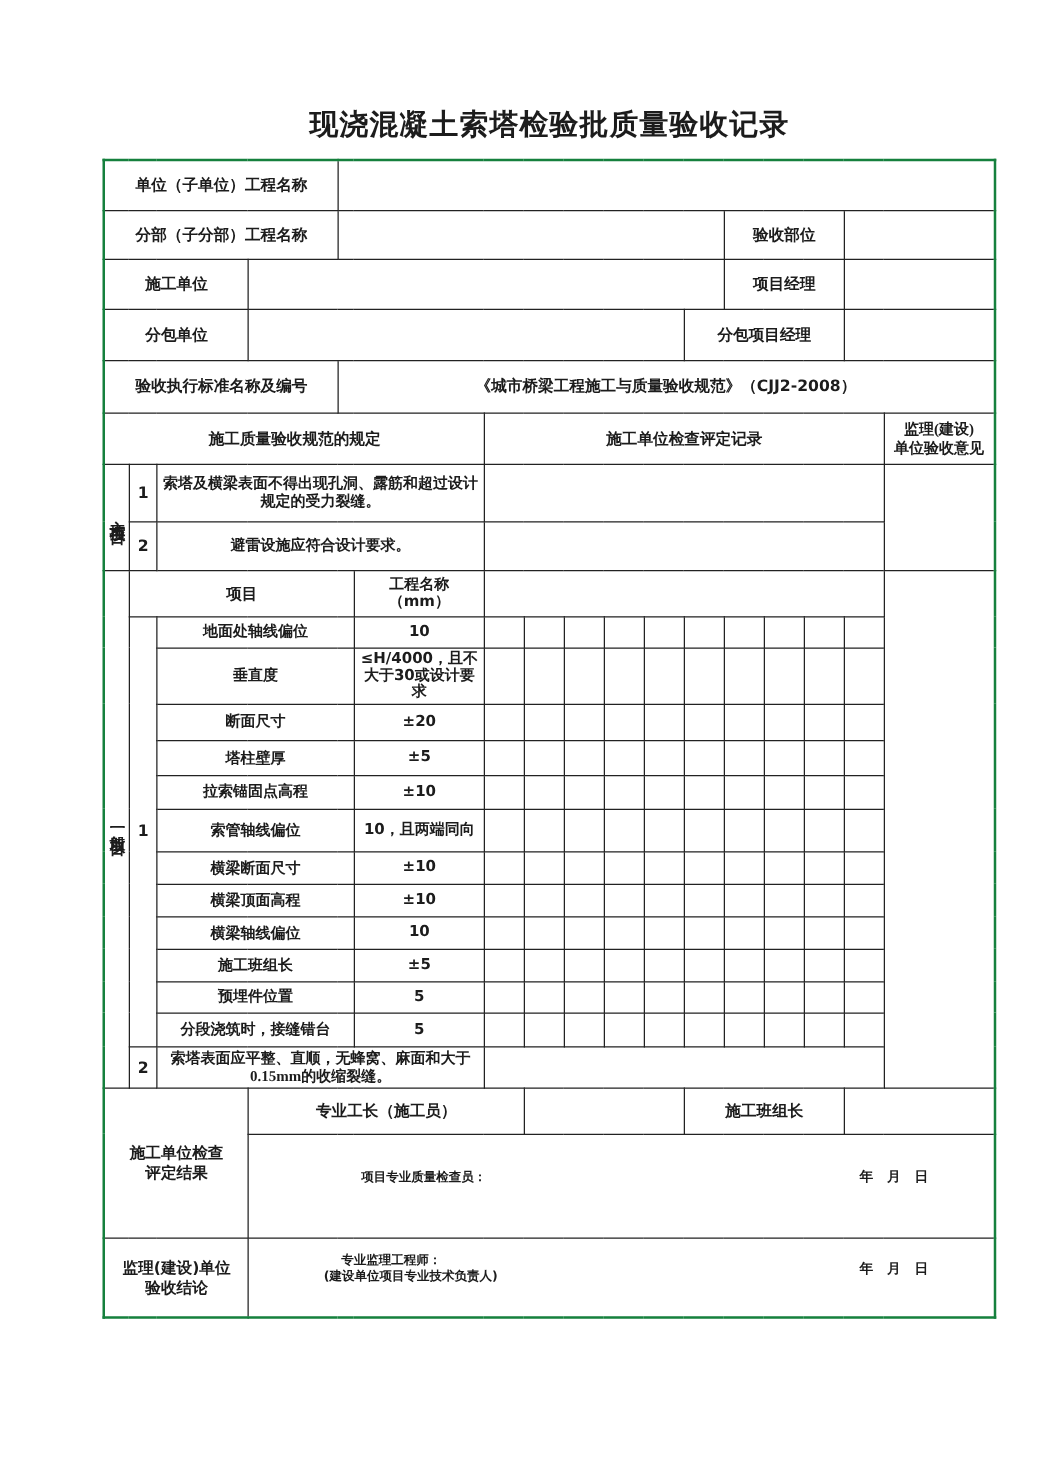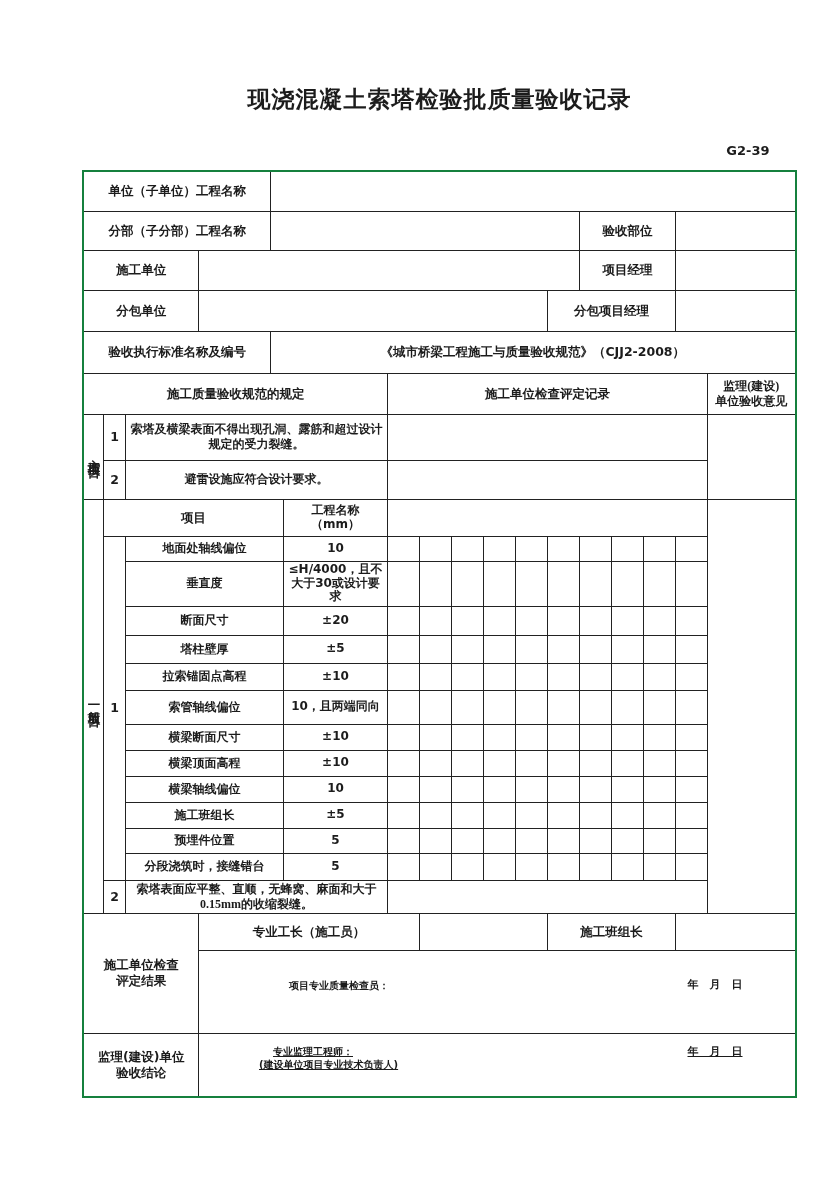--- a/index.html
+++ b/index.html
@@ -6,36 +6,35 @@
   body{width:838px;height:1186px;font-family:"DejaVu Sans","Liberation Sans",sans-serif;color:#1c1c1c;}
   .page{padding-top:84px;padding-left:41px;}
   .title{text-align:center;font-size:23px;font-weight:700;letter-spacing:1px;margin:0;}
   .form-code{width:712px;margin:28px auto 5px auto;text-align:right;padding-right:26px;box-sizing:border-box;font-size:13px;font-weight:600;}
   table.form{width:712px;margin:12px auto;border-collapse:collapse;table-layout:fixed;border:2px solid #15803d;}
   td{border:1px solid #222;font-size:12.5px;font-weight:600;text-align:center;vertical-align:middle;padding:1px 2px;line-height:1.25;overflow:hidden;box-sizing:border-box;}
   td.small{font-size:12px;font-family:Liberation Serif, serif;}
   .vert{writing-mode:vertical-rl;text-orientation:upright;letter-spacing:3px;display:inline-block;font-weight:600;}
   .tol{font-size:12px;line-height:1.15;}
   .sign-area{height:100%;display:flex;align-items:flex-end;justify-content:space-between;padding:0 50px 13px 88px;box-sizing:border-box;}
-  .sign-area2{height:100%;display:flex;align-items:flex-start;justify-content:space-between;padding:0 50px 13px 58px;box-sizing:border-box;text-decoration:underline;}
+  .sign-area2{height:100%;display:flex;align-items:center;justify-content:space-between;padding:0 50px 13px 58px;box-sizing:border-box;}
   .sign-left{text-align:left;font-size:10px;line-height:1.3;}
   .indent1{padding-left:14px;}
   .date{font-size:11px;white-space:nowrap;}
   tr.r1{height:40px}tr.r2{height:39px}tr.r3{height:40px}tr.r4{height:41px}tr.r5{height:42px}
   tr.r6{height:41px}tr.r7{height:46px}tr.r8{height:39px}tr.r9{height:37px}tr.r10{height:25px}
   tr.r11{height:45px}tr.r12{height:29px}tr.r13{height:28px}tr.r14{height:27px}tr.r15{height:34px}
   tr.r16{height:26px}tr.r17{height:26px}tr.r18{height:26px}tr.r19{height:26px}tr.r20{height:25px}
   tr.r21{height:27px}tr.r22{height:30px}tr.r23{height:37px}tr.r24{height:83px}tr.r25{height:64px}
 </style>
 </head>
 <body>
 
 <div class="page">
   <h1 class="title">现浇混凝土索塔检验批质量验收记录</h1>
-  <div class="form-code">G2-39</div>
 
   <table class="form">
     <colgroup>
       <col style="width:20px">
         <col style="width:22px">
         <col style="width:73px">
         <col style="width:72px">
       <col style="width:13px">
         <col style="width:104px">
       <col style="width:32px">

